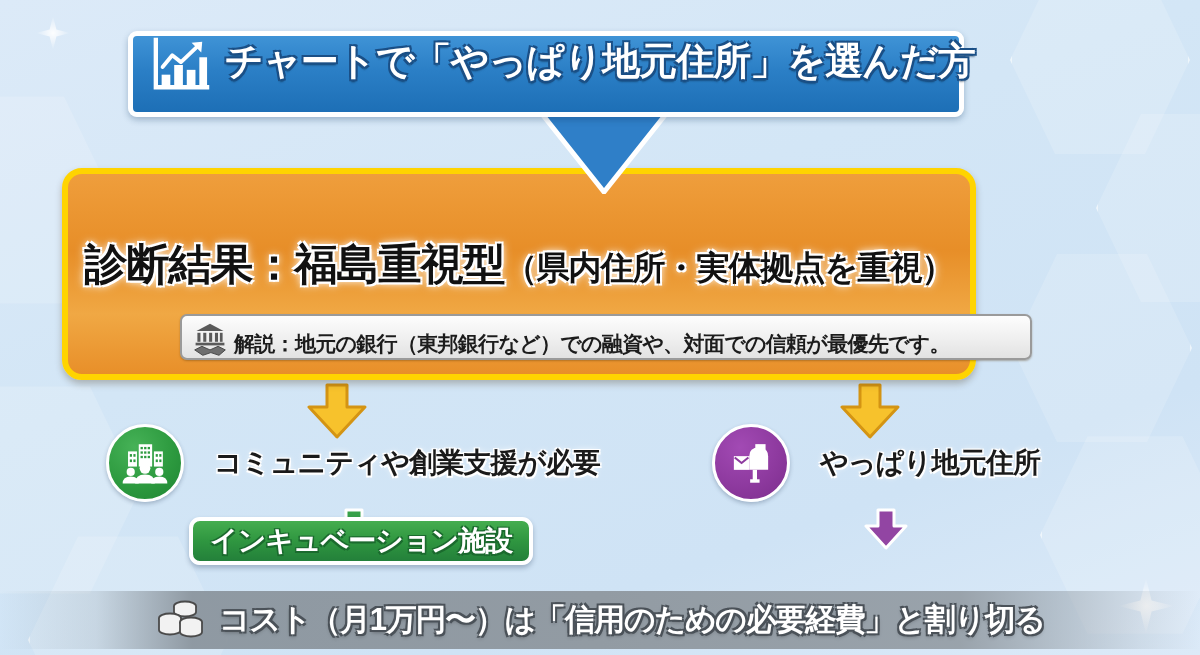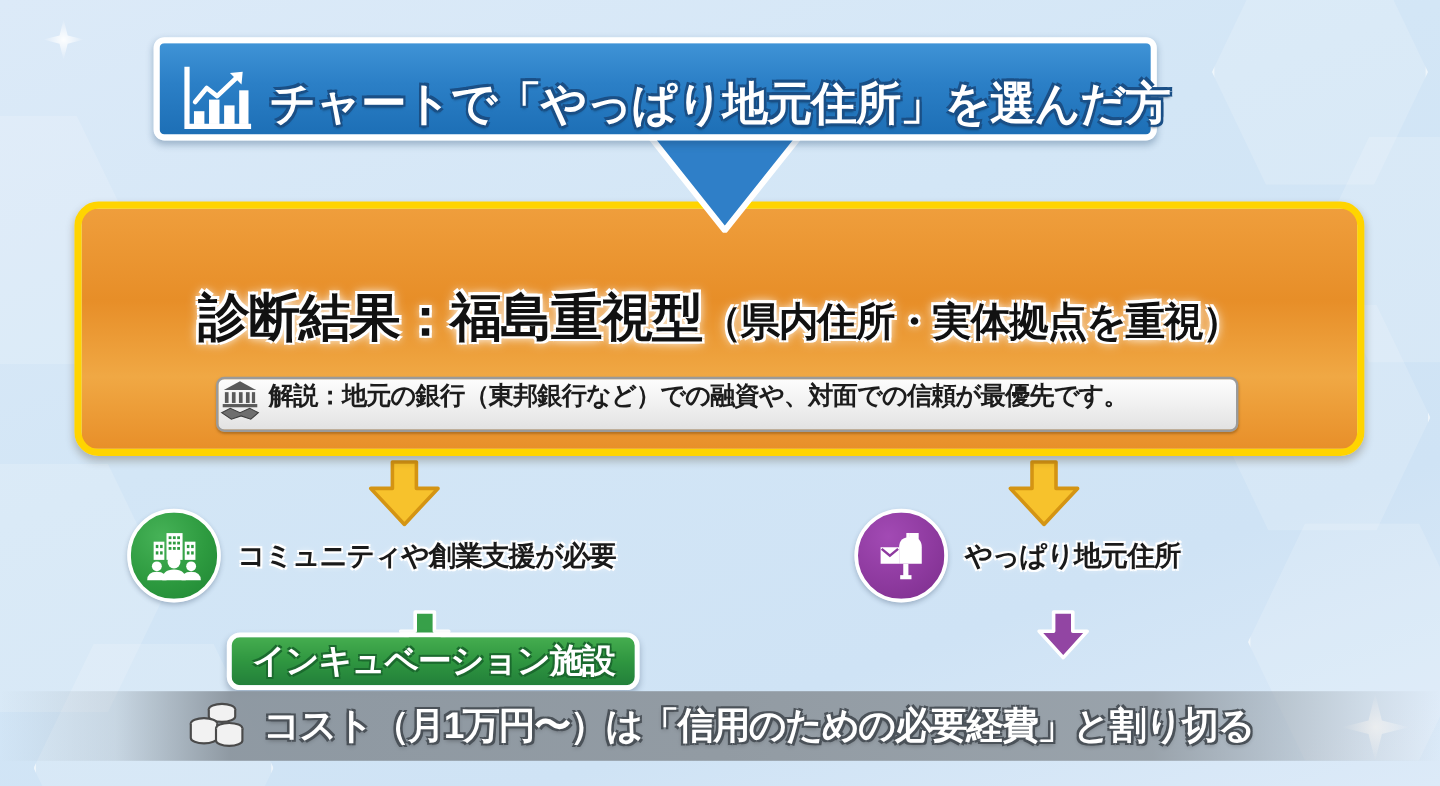--- a/index.html
+++ b/index.html
@@ -42,21 +42,21 @@
     position: absolute;
     left: 128px;
     top: 31px;
     width: 836px;
     height: 86px;
     background: linear-gradient(180deg, #3f93d6 0%, #2b7fc6 45%, #1d6fb6 100%);
     border: 5px solid #ffffff;
     border-radius: 9px;
     box-shadow: 0 3px 6px rgba(20,60,100,0.30);
     display: flex;
-    align-items: flex-end;
+    align-items: flex-start;
     padding-left: 16px;
     z-index: 5;
   }
   #header-banner .ttl {
     font-size: 38px;
     font-weight: bold;
     color: #ffffff;
     letter-spacing: -1px;
     white-space: nowrap;
     text-shadow:
@@ -75,21 +75,21 @@
     width: 128px;
     height: 82px;
     z-index: 4;
   }
 
   
   #result-box {
     position: absolute;
     left: 62px;
     top: 168px;
-    width: 1075px;
+    width: 914px;
     height: 212px;
     background: linear-gradient(180deg, #ef9e3c 0%, #e78e28 38%, #f0a844 70%, #e88f29 100%);
     border: 6px solid #ffd400;
     border-radius: 20px;
     box-shadow: 0 4px 7px rgba(60,40,10,0.28);
     z-index: 3;
     text-decoration: underline;
   }
   #result-title {
     position: absolute;
@@ -111,21 +111,22 @@
   #explain-box {
     position: absolute;
     left: 112px;
     top: 140px;
     width: 852px;
     height: 46px;
     background: linear-gradient(180deg, #fdfdfd 0%, #efefef 55%, #e2e2e2 100%);
     border: 2px solid #9a9a9a;
     border-radius: 7px;
     display: flex;
-    align-items: flex-start;
+    align-items: flex-end;
+    padding-left: 10px;
     box-shadow: 0 1px 2px rgba(80,50,10,.35);
   }
   #explain-box .etext {
     font-size: 21px;
     font-weight: bold;
     color: #1c1c1c;
     letter-spacing: -0.7px;
     white-space: nowrap;
     margin-left: 6px;
   }
@@ -147,22 +148,22 @@
     border-radius: 50%;
     border: 3px solid #ffffff;
     flex: none;
     display: flex; align-items: center; justify-content: center;
     box-shadow: 0 2px 4px rgba(40,60,90,.30);
   }
   .circle-green  { background: radial-gradient(circle at 35% 28%, #46b257 0%, #2d9a3f 55%, #1f8533 100%); }
   .circle-purple { background: radial-gradient(circle at 35% 28%, #a24ab4 0%, #8e3a9f 55%, #7c2d8c 100%); }
 
   .branch-label {
-    margin-left: 14px;
-    font-size: 23px;
+    margin-left: 30px;
+    font-size: 28px;
     font-weight: bold;
     color: #1a1a1a;
     letter-spacing: -0.8px;
     white-space: nowrap;
     text-shadow: -1.5px -1.5px 0 #fff, 1.5px -1.5px 0 #fff,
                  -1.5px  1.5px 0 #fff, 1.5px  1.5px 0 #fff, 0 0 6px #fff;
   }
 
   .small-arrow { position: absolute; width: 48px; height: 42px; }
   #small-arrow-left  { left: 224px; top: 84px; }
@@ -170,21 +171,20 @@
 
   .pill {
     position: absolute;
     top: 93px;
     height: 48px;
     border: 4px solid #ffffff;
     border-radius: 11px;
     display: flex; align-items: center; justify-content: center;
     padding: 0 17px;
     box-shadow: 0 3px 5px rgba(40,60,90,.30);
-    margin-top: 10px;
   }
   .pill span {
     font-size: 28px;
     font-weight: bold;
     color: #ffffff;
     letter-spacing: -1px;
     white-space: nowrap;
   }
   #pill-incubation {
     left: 83px;
@@ -194,21 +194,21 @@
   #pill-coworking {
     left: 22px;
     background: linear-gradient(180deg, #a04fb2 0%, #8c3b9d 50%, #7b2e8b 100%);
   }
   #pill-coworking span { text-shadow: -1.5px -1.5px 0 #5e2069, 1.5px -1.5px 0 #5e2069, -1.5px 1.5px 0 #5e2069, 1.5px 1.5px 0 #5e2069; }
 
   
   #footer-bar {
     position: absolute;
     left: 0;
-    top: 576px;
+    top: 591px;
     width: 1200px;
     height: 58px;
     background: linear-gradient(90deg,
         rgba(150,160,168,0) 0%,
         rgba(150,160,168,0.25) 8%,
         rgba(139,149,158,0.95) 16%,
         rgba(146,155,163,1) 50%,
         rgba(150,159,167,0.95) 80%,
         rgba(150,160,168,0.20) 95%,
         rgba(150,160,168,0) 100%);

